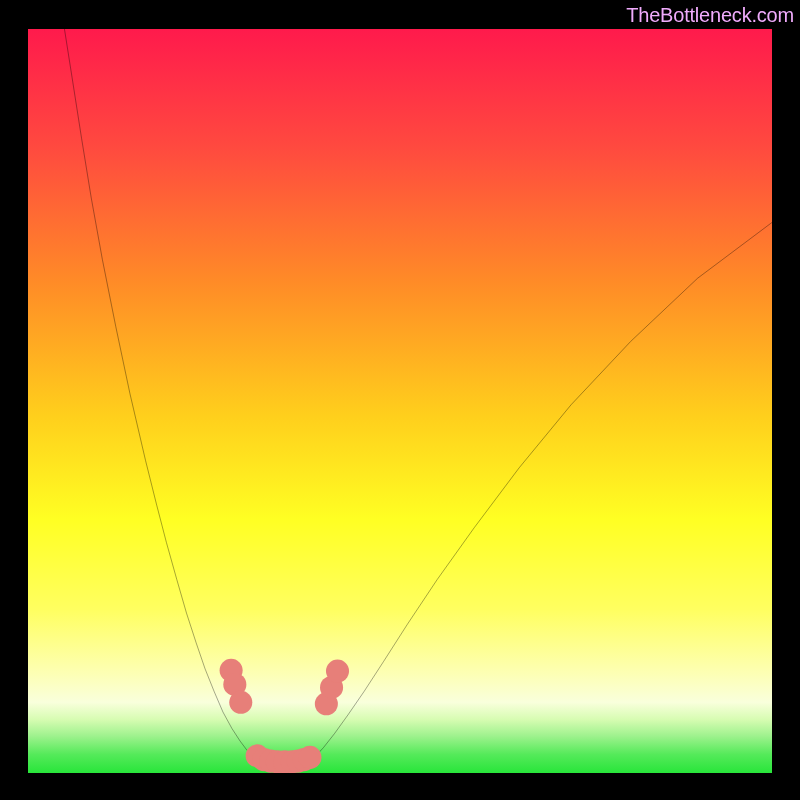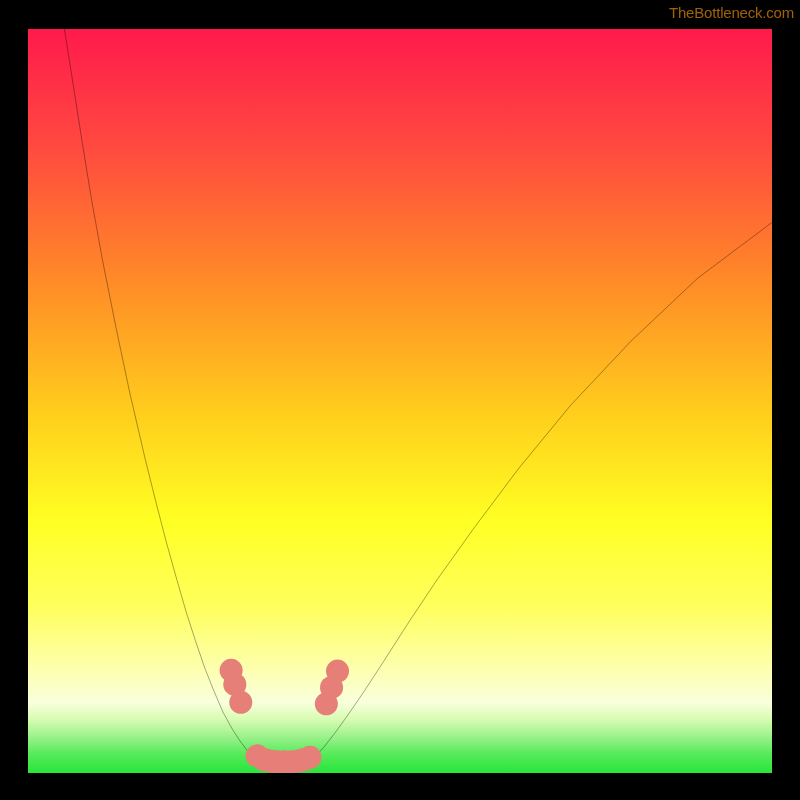--- a/index.html
+++ b/index.html
@@ -27,22 +27,22 @@
     height: 744px;
   }
   .gradient-bg {
     position: absolute;
     inset: 0;
   }
   .watermark {
     position: absolute;
     top: 4px;
     right: 6px;
-    color: #a16207;
-    font-size: 15px;
+    color: #f0abfc;
+    font-size: 20px;
     font-weight: 500;
     letter-spacing: -0.2px;
     text-align: right;
   }
   svg.curves {
     position: absolute;
     inset: 0;
     width: 100%;
     height: 100%;
   }

